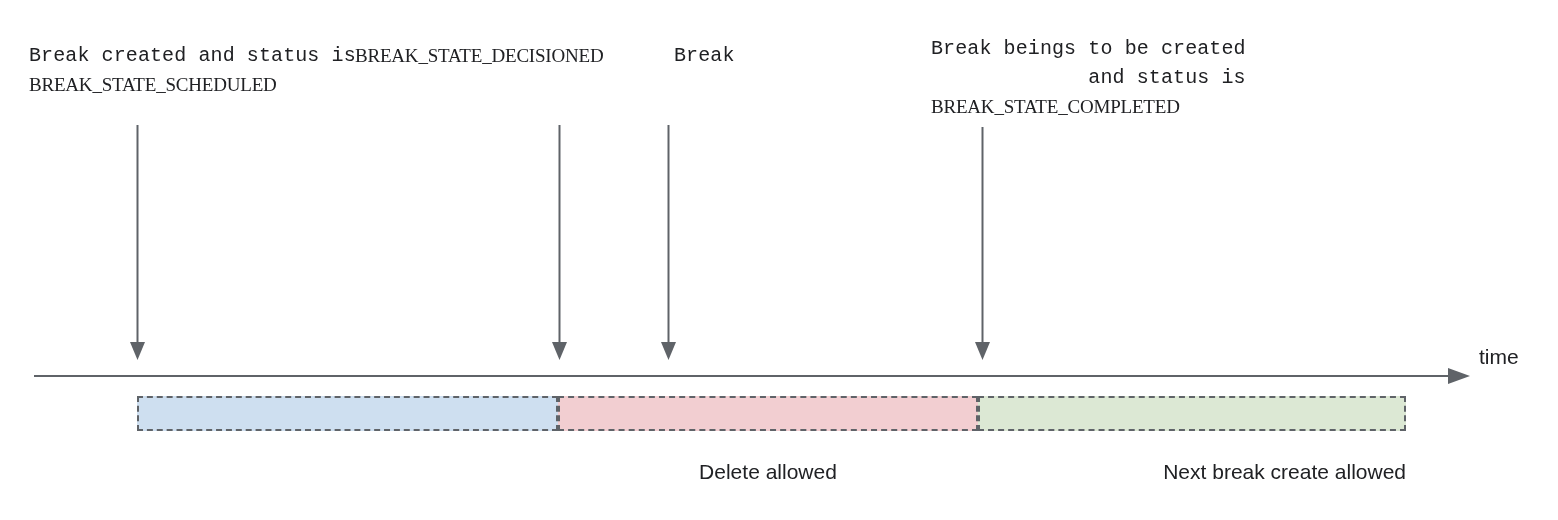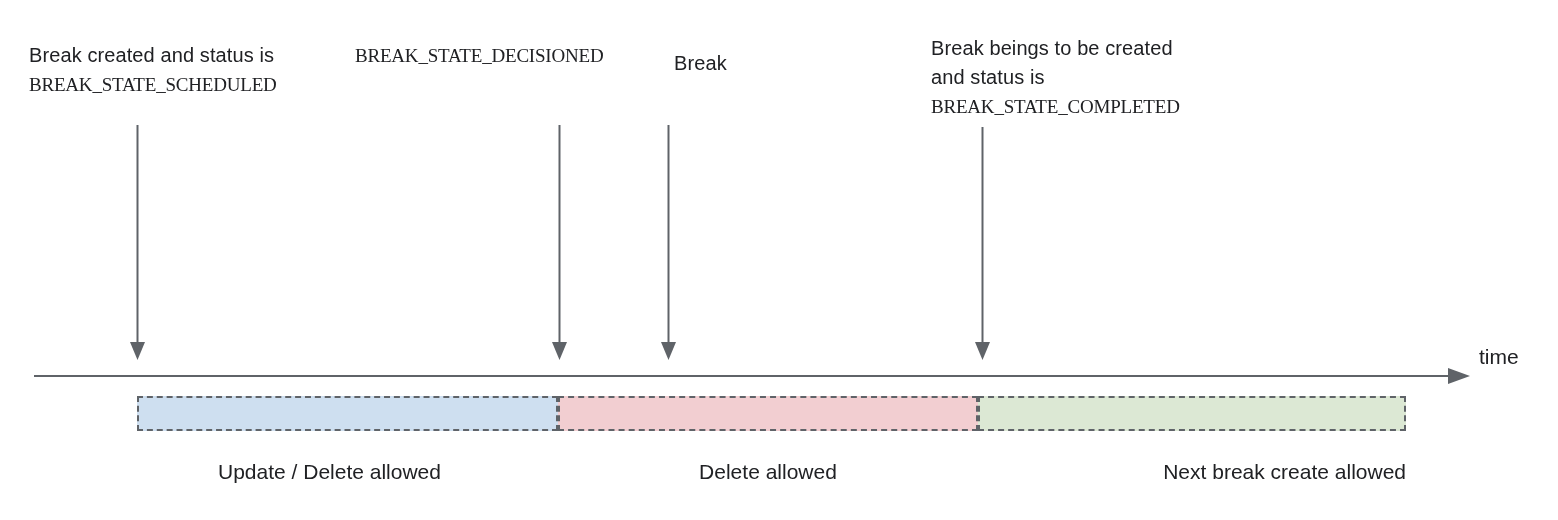--- a/index.html
+++ b/index.html
@@ -22,22 +22,23 @@
   
   .event-label {
     position: absolute;
     font-size: 20px;
     line-height: 29px;
     color: #202124;
     white-space: nowrap;
   }
   .event-label .line-sans {
     display: block;
-    font-family: Liberation Sans, sans-serif;
+    font-family: Liberation Mono, monospace;
     letter-spacing: 0.1px;
+    text-align: right;
   }
   .event-label .line-mono {
     display: block;
     font-family: Liberation Serif, serif;
     font-size: 19px;
     letter-spacing: -0.2px;
   }
 
   
   .marker-arrow {
@@ -91,21 +92,21 @@
 
   <div class="event-label" style="left:29px; top:41px;">
     <span class="line-sans">Break created and status is</span>
     <span class="line-mono">BREAK_STATE_SCHEDULED</span>
   </div>
 
   <div class="event-label" style="left:355px; top:41px;">
     <span class="line-mono">BREAK_STATE_DECISIONED</span>
   </div>
 
-  <div class="event-label" style="left:674px; top:41px;margin-top:8px;">
+  <div class="event-label" style="left:674px; top:41px;">
     <span class="line-sans">Break</span>
   </div>
 
   <div class="event-label" style="left:931px; top:34px;">
     <span class="line-sans">Break beings to be created</span>
     <span class="line-sans">and status is</span>
     <span class="line-mono">BREAK_STATE_COMPLETED</span>
   </div>
 
   <svg class="marker-arrow" style="left:127px; top:120px;" width="22" height="245">
@@ -131,17 +132,16 @@
   <svg class="time-axis" width="1558" height="40">
     <line x1="34" y1="18" x2="1452" y2="18" stroke="#5f6368" stroke-width="2"></line>
     <polygon points="1448,10 1448,26 1470,18" fill="#5f6368"></polygon>
   </svg>
   <div class="time-axis-label">time</div>
 
   <div class="phase-bar scheduled" style="left:137px; width:421px;"></div>
   <div class="phase-bar decisioned" style="left:558px; width:420px;"></div>
   <div class="phase-bar serving" style="left:978px; width:428px;"></div>
 
-  <div class="phase-caption" style="left:137px; width:385px;">Update / Delete allowed</div>
   <div class="phase-caption" style="left:558px; width:420px;">Delete allowed</div>
   <div class="phase-caption" style="left:978px; width:428px;text-align:right;">Next break create allowed</div>
 
 </div>
 
 </body></html>

